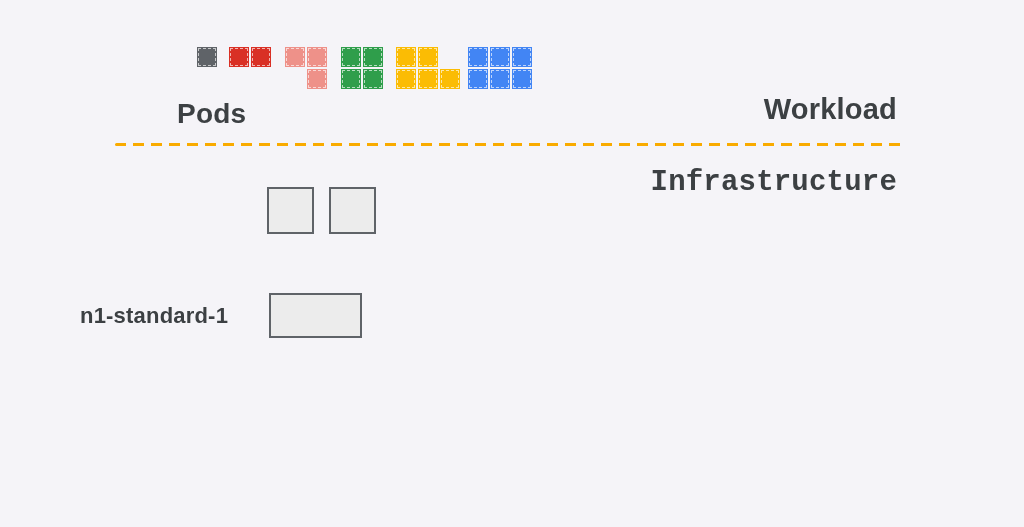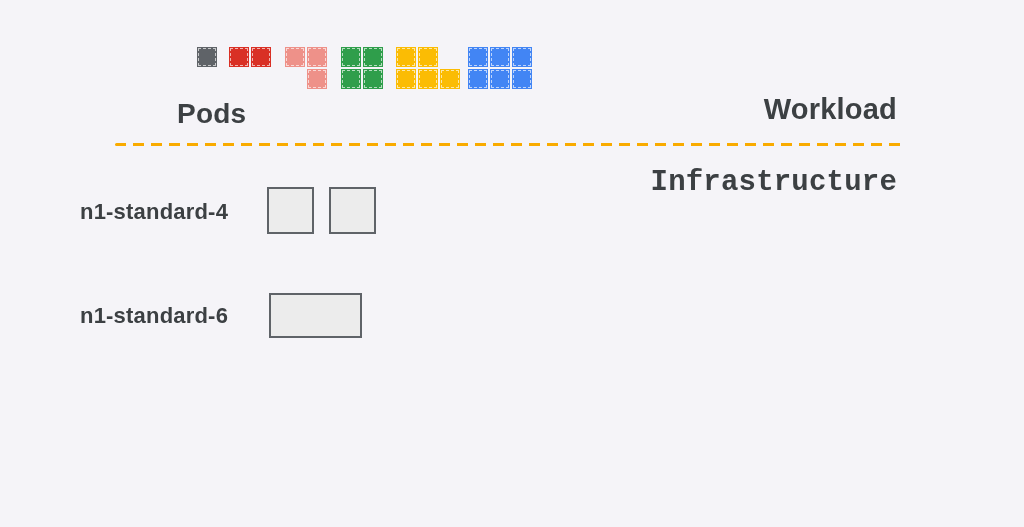--- a/index.html
+++ b/index.html
@@ -135,23 +135,22 @@
     </div>
 
   <div class="pods-label">Pods</div>
 
   <div class="workload-label">Workload</div>
 
   <div class="divider-line" style="background: repeating-linear-gradient(90deg, rgb(249, 171, 0) 0px, rgb(249, 171, 0) 11px, transparent 11px, transparent 18px);"></div>
 
   <div class="infrastructure-label">Infrastructure</div>
 
-  <div class="machine-label row-0">n1-standard-4</div>
 
-  <div class="machine-label row-1">n1-standard-6</div>
+  <div class="machine-label row-1">n1-standard-1</div>
 
   <div class="node-boxes-layer">
       <div class="node-box" style="left: 267px; top: 187px; width: 47px; height: 47px; background: rgb(236, 236, 236); border-color: rgb(95, 99, 104);"></div>
       <div class="node-box" style="left: 329px; top: 187px; width: 47px; height: 47px; background: rgb(236, 236, 236); border-color: rgb(95, 99, 104);"></div>
       <div class="node-box" style="left: 269px; top: 293px; width: 93px; height: 45px; background: rgb(236, 236, 236); border-color: rgb(95, 99, 104);"></div>
     </div>
 
 </div>
 
 </body></html>

